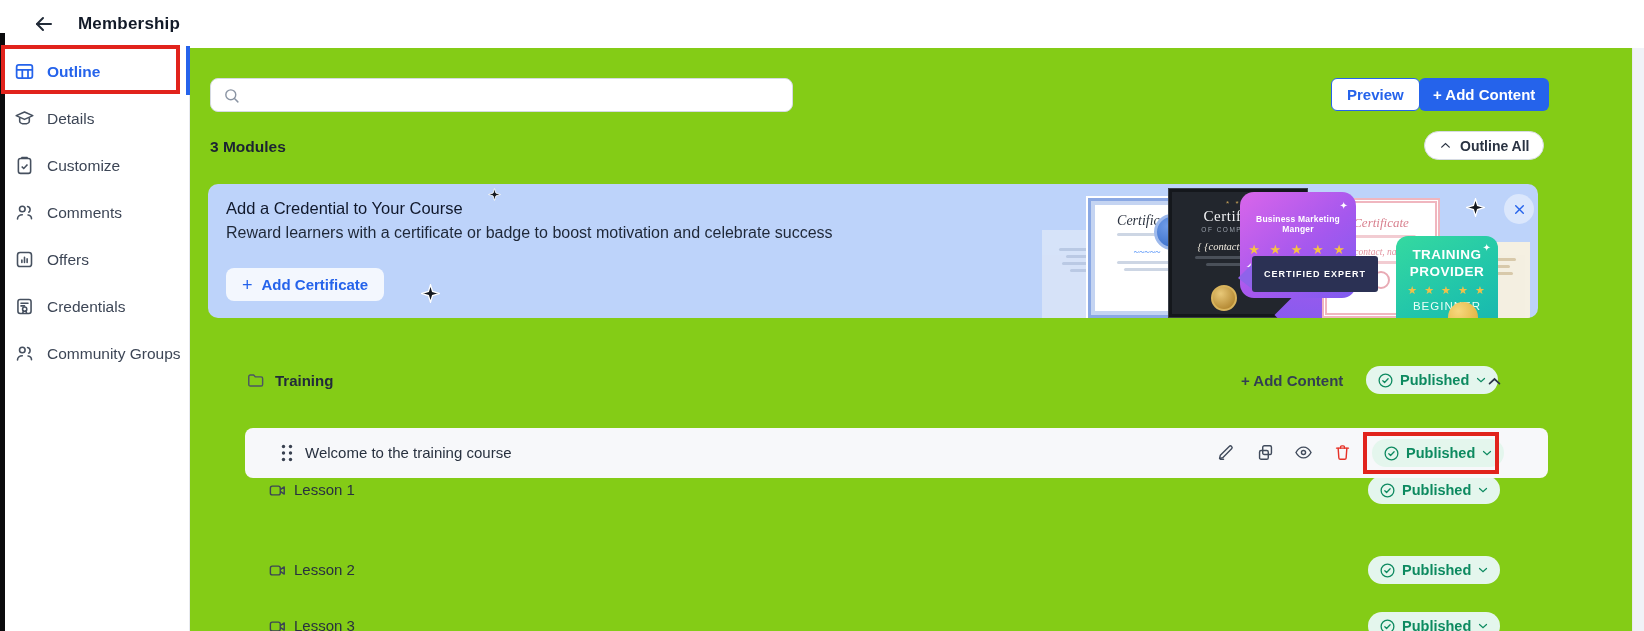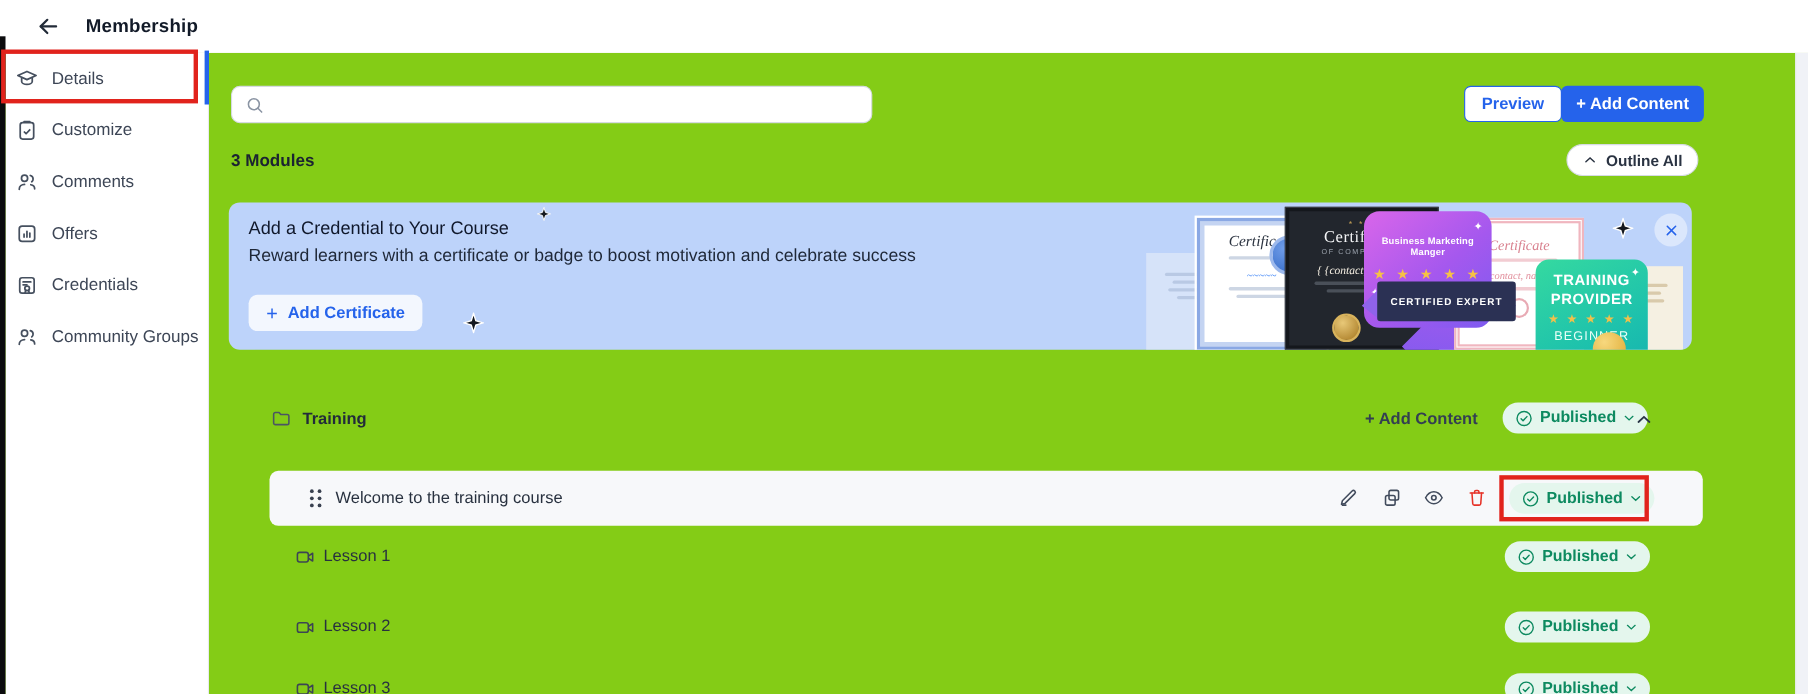--- a/index.html
+++ b/index.html
@@ -127,20 +127,29 @@
           <path d="M19 12H5"></path>
           <path d="M11 6l-6 6 6 6"></path>
         </svg>
     </span>
     <span class="app-title">Membership</span>
   </div>
   <div class="abs top-divider"></div>
   <div class="abs edge-strip"></div>
 
   <div class="abs sidebar">
+    <div class="side-item active">
+      <span class="s-icon">
+        <svg viewBox="0 0 24 24" fill="none" stroke="currentColor" stroke-width="2">
+            <rect x="3" y="4.5" width="18" height="15" rx="2.5"></rect>
+            <path d="M3 10h18M9.5 10v9.5M16 10v9.5"></path>
+          </svg>
+      </span>
+      <span>Outline</span>
+    </div>
     <div class="side-item">
       <span class="s-icon">
         <svg viewBox="0 0 24 24" fill="none" stroke="currentColor" stroke-width="1.8" stroke-linejoin="round">
             <path d="M12 4.5L2.5 8.7 12 13l9.5-4.3z"></path>
             <path d="M6.5 10.9V15c0 1.6 2.5 3 5.5 3s5.5-1.4 5.5-3v-4.1"></path>
           </svg>
       </span>
       <span>Details</span>
     </div>
     <div class="side-item">
@@ -360,21 +369,21 @@
           <circle cx="12" cy="12" r="9"></circle>
           <path d="M8.2 12.4l2.5 2.5 5-5.4" stroke-linecap="round" stroke-linejoin="round"></path>
         </svg>
       <span>Published</span>
       <svg class="chv" viewBox="0 0 24 24" fill="none" stroke="currentColor" stroke-width="2.4" stroke-linecap="round">
           <path d="M5 9l7 6.5L19 9"></path>
         </svg>
     </div>
   </div>
 
-  <div class="abs lesson-row" style="top:492px;">
+  <div class="abs lesson-row" style="top:476px;">
     <span class="lesson-icon">
       <svg viewBox="0 0 24 24" fill="none" stroke="currentColor" stroke-width="1.8" stroke-linejoin="round">
           <rect x="3" y="6.5" width="12.5" height="11" rx="2.5"></rect>
           <path d="M15.5 10.8l5-3.3v9l-5-3.3"></path>
         </svg>
     </span>
     <span class="lesson-title">Lesson 1</span>
     <div class="pill lesson-pill">
       <svg class="chk" viewBox="0 0 24 24" fill="none" stroke="currentColor" stroke-width="1.8">
           <circle cx="12" cy="12" r="9"></circle>

